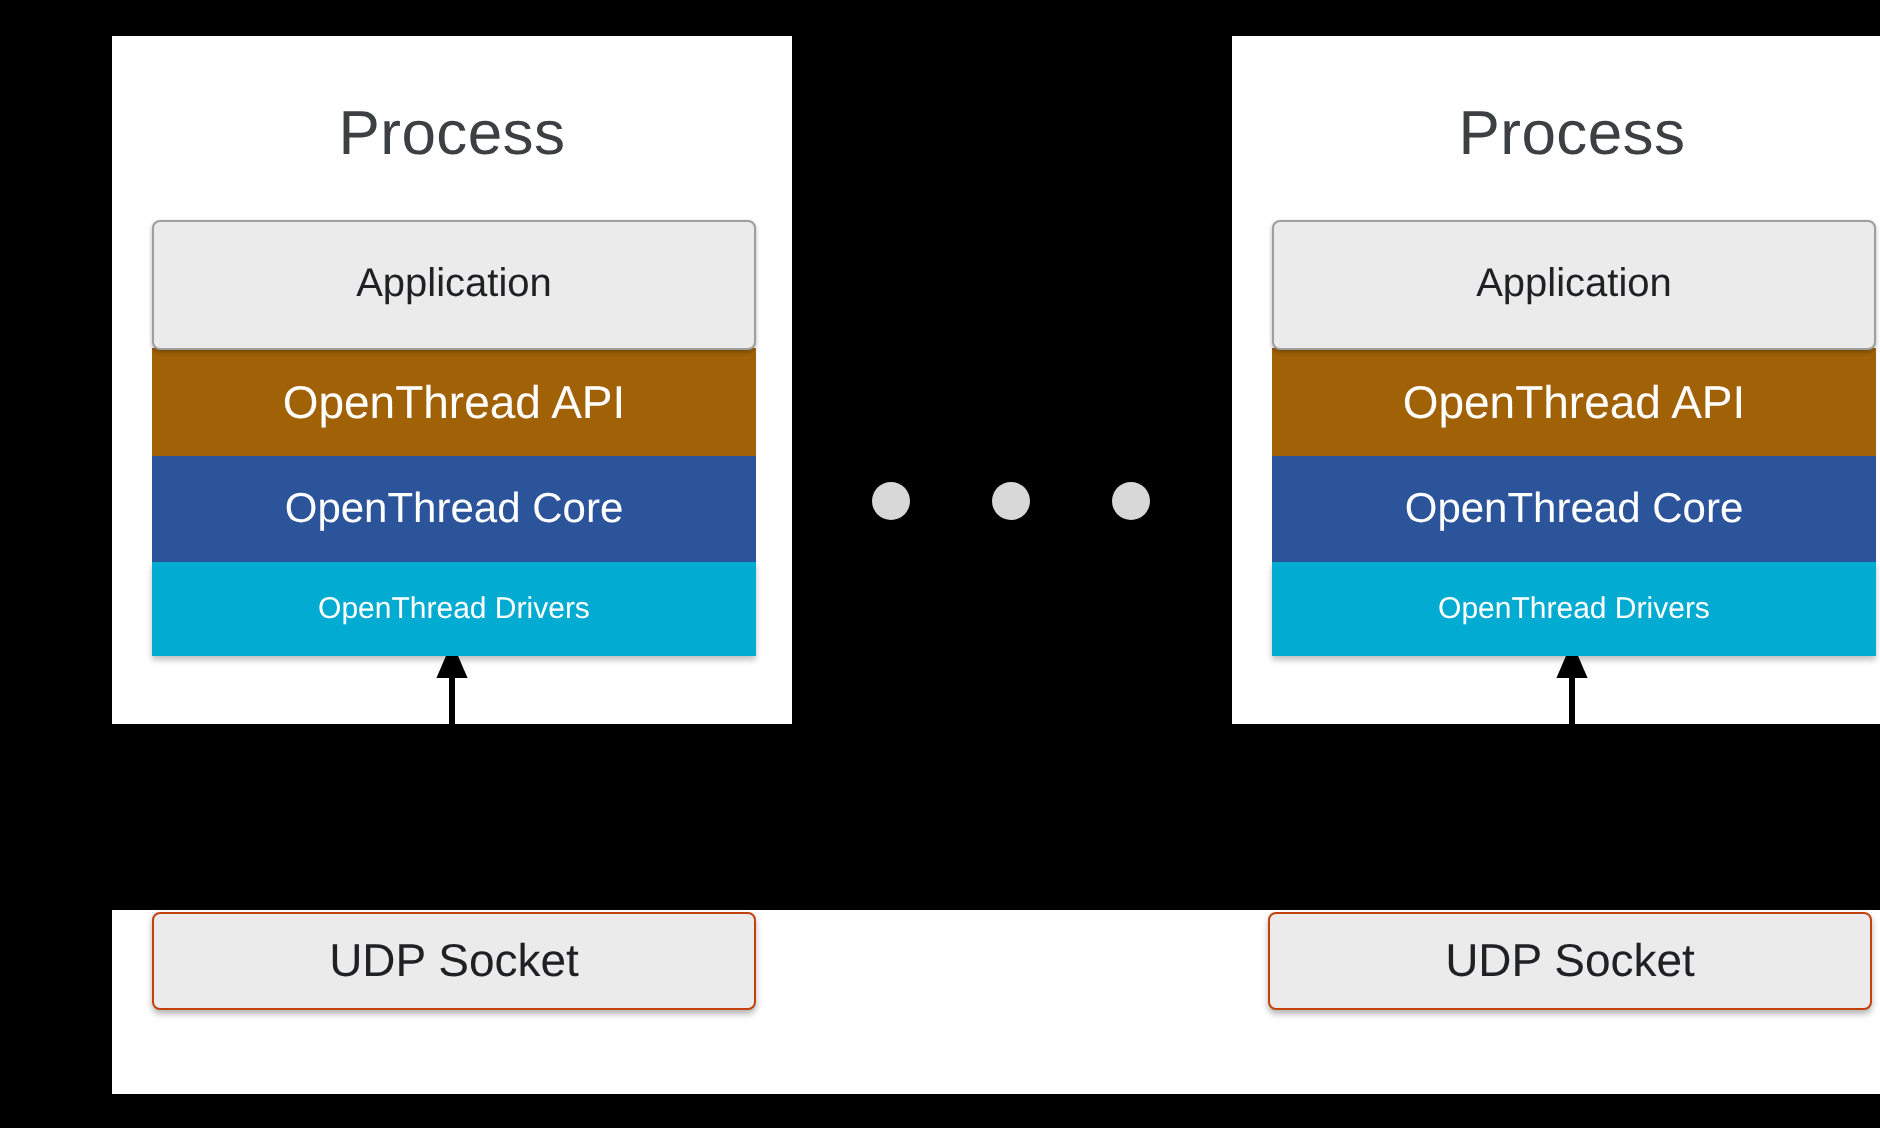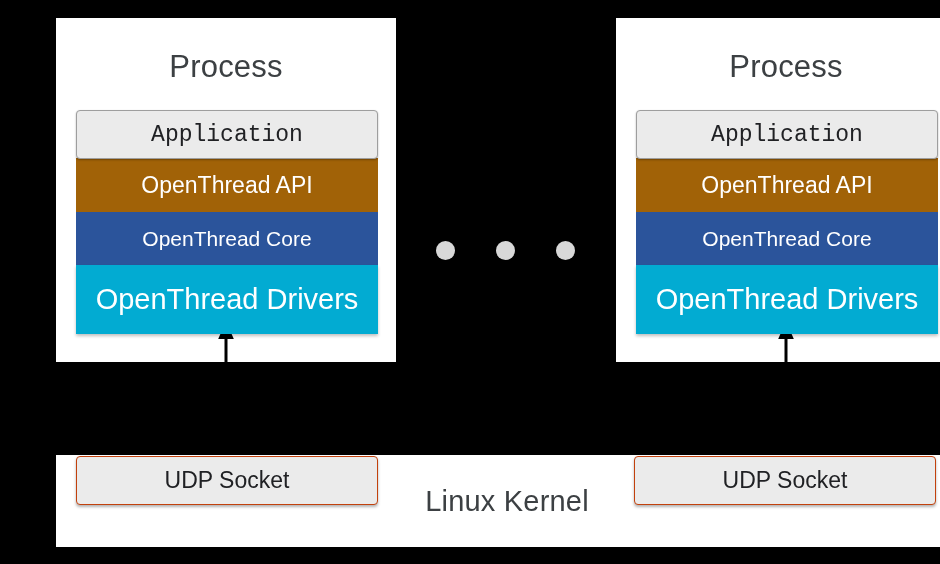--- a/index.html
+++ b/index.html
@@ -61,53 +61,52 @@
     position: relative;
     box-sizing: border-box;
     display: flex;
     align-items: center;
     justify-content: center;
     text-align: center;
     white-space: nowrap;
   }
 
   .layer-app {
-    height: 49px;
+    height: 65px;
     background: #ebebeb;
     border: 1px solid #9e9e9e;
     border-radius: 4px;
     color: #202124;
-    font-size: 23px;
+    font-size: 20px;
     box-shadow: 0 1px 2px rgba(0,0,0,0.30);
     z-index: 3;
-    font-family: Liberation Mono, monospace;
   }
 
   .layer-api {
     height: 54px;
     background: #a16207;
     color: #ffffff;
     font-size: 23px;
     margin-top: -1px;
     z-index: 2;
   }
 
   .layer-core {
     height: 53px;
     background: #2B549B;
     color: #ffffff;
     font-size: 21px;
     z-index: 2;
   }
 
   .layer-drivers {
-    height: 69px;
+    height: 47px;
     background: #02ABD2;
     color: #ffffff;
-    font-size: 29px;
+    font-size: 15px;
     box-shadow: 0 2px 3px rgba(0,0,0,0.25);
     z-index: 2;
   }
 
   
   .arrow {
     position: absolute;
     top: 320px;
     width: 22px;
     height: 44px;
@@ -224,17 +223,16 @@
   <div class="dots">
     <span class="dot d1"></span>
     <span class="dot d2"></span>
     <span class="dot d3"></span>
   </div>
 
   <div class="kernel-band"></div>
 
   <div class="socket-box left-socket">UDP Socket</div>
 
-  <div class="kernel-label">Linux Kernel</div>
 
   <div class="socket-box right-socket">UDP Socket</div>
 
 </div>
 
 </body></html>

